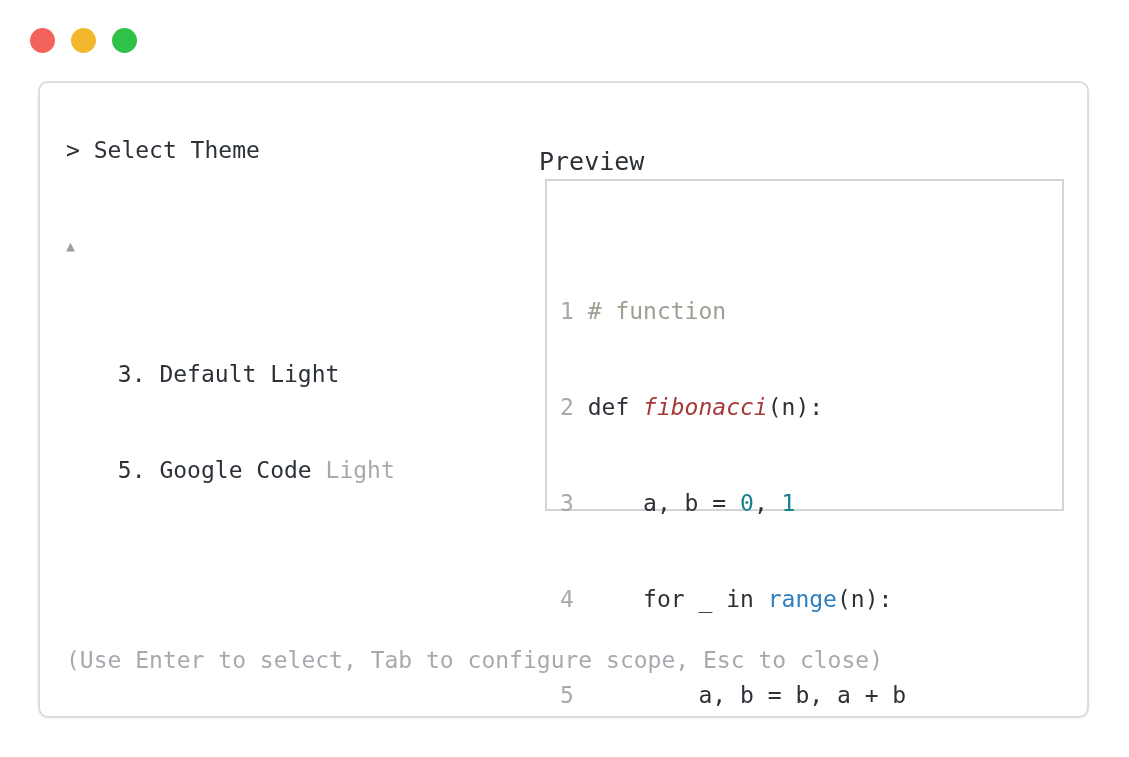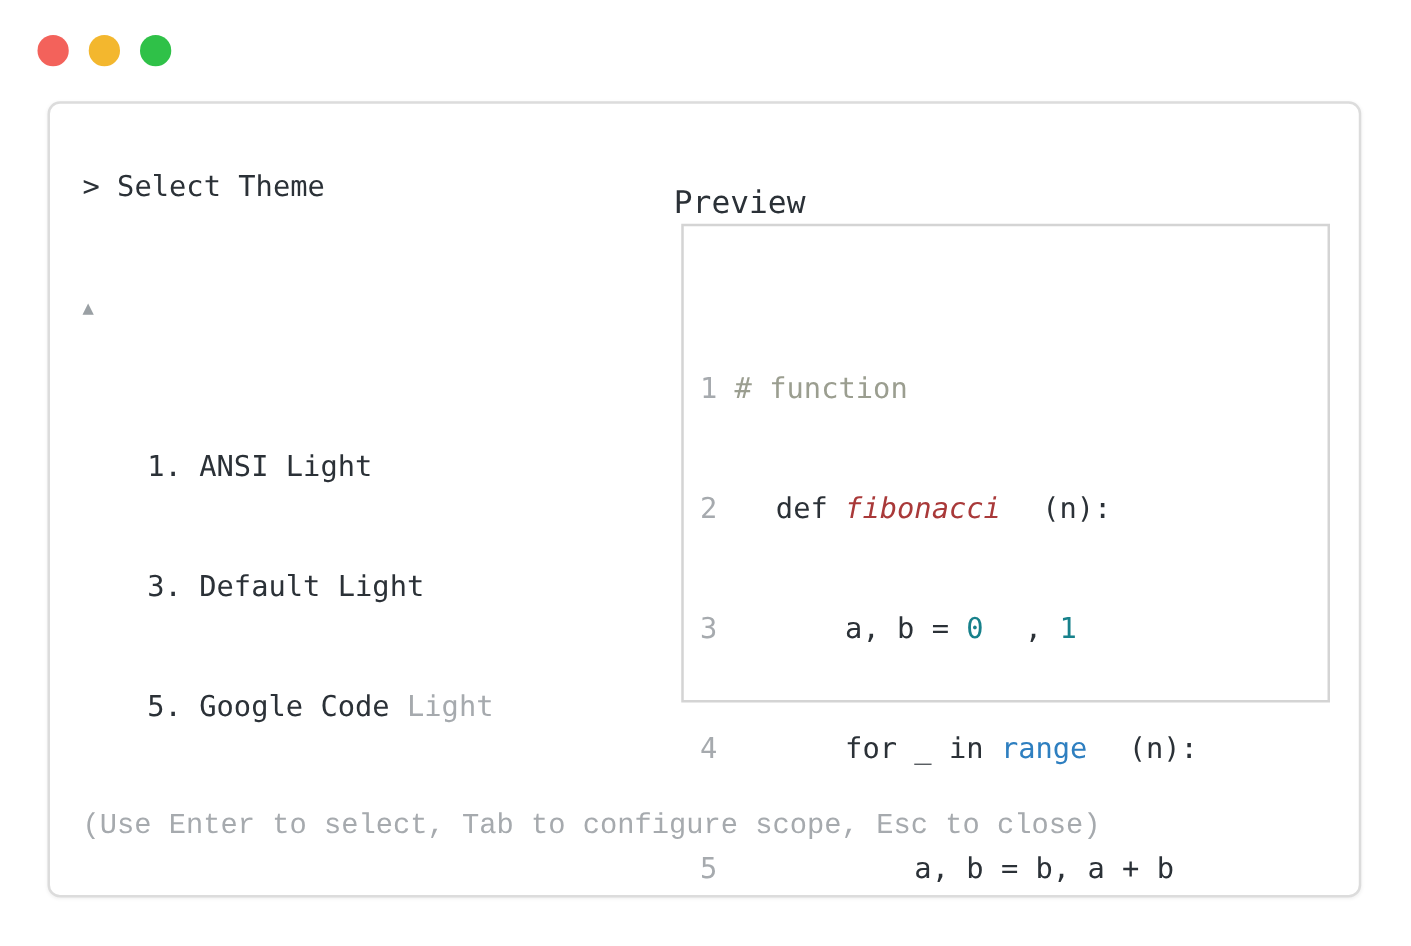--- a/index.html
+++ b/index.html
@@ -95,30 +95,29 @@
 
   
   .help {
     position: absolute;
     left: 26px;
     top: 561px;
     font-size: 23px;
     line-height: 32px;
     color: var(--c-muted, #a6aaae);
     white-space: pre;
-    font-family: Liberation Mono, monospace;
   }
 
   
   .preview-pane {
     position: absolute;
     left: 505px;
     top: 96px;
     width: 519px;
-    height: 383px;
+    height: 332px;
     box-sizing: border-box;
     border: 2px solid var(--c-preview_border, #d4d4d4);
     background: #ffffff;
   }
   .code {
     position: absolute;
     left: 13px;
     top: 50px;
     font-size: 23px;
     line-height: 32px;
@@ -126,21 +125,21 @@
     color: var(--c-text, #2b3137);
   }
   .code-line { height: 32px; }
   .ln {
     display: inline-block;
     width: 1ch;
     text-align: right;
     margin-right: 1ch;
     color: var(--c-muted, #a6aaae);
   }
-  .c-plain   { color: var(--c-text, #2b3137); margin-left: 33px; }
+  .c-plain   { color: var(--c-text, #2b3137); }
   .c-comment { color: var(--c-comment, #9b9e90); }
   .c-func    { color: var(--c-func, #a93939); font-style: italic; }
   .c-num     { color: var(--c-number, #17818b); }
   .c-call    { color: var(--c-call, #2e7fc0); }
 </style>
 </head>
 <body>
 
 <div class="traffic">
   <div class="dot red"></div>
@@ -149,21 +148,20 @@
 </div>
 
 <div class="panel">
 
   <div class="title">&gt; Select Theme</div>
   <div class="preview-label">Preview</div>
 
   <div class="list">
     <div class="arrow-row arrow-up">▲</div>
 
-    <div class="row"><span class="marker"></span><span class="num"> 1.</span><span class="tname">ANSI Light</span><span class="suffix"></span></div>
     <div class="row"><span class="marker"></span><span class="num"> 3.</span><span class="tname">Default Light</span><span class="suffix"></span></div>
     <div class="row"><span class="marker"></span><span class="num"> 5.</span><span class="tname">Google Code</span><span class="suffix">Light</span></div>
     
     
     
     
     
     
     
 

